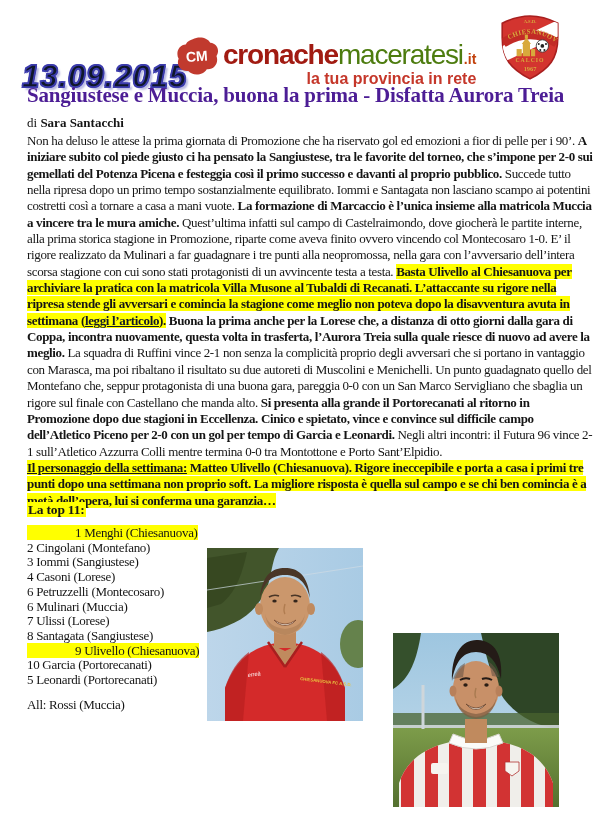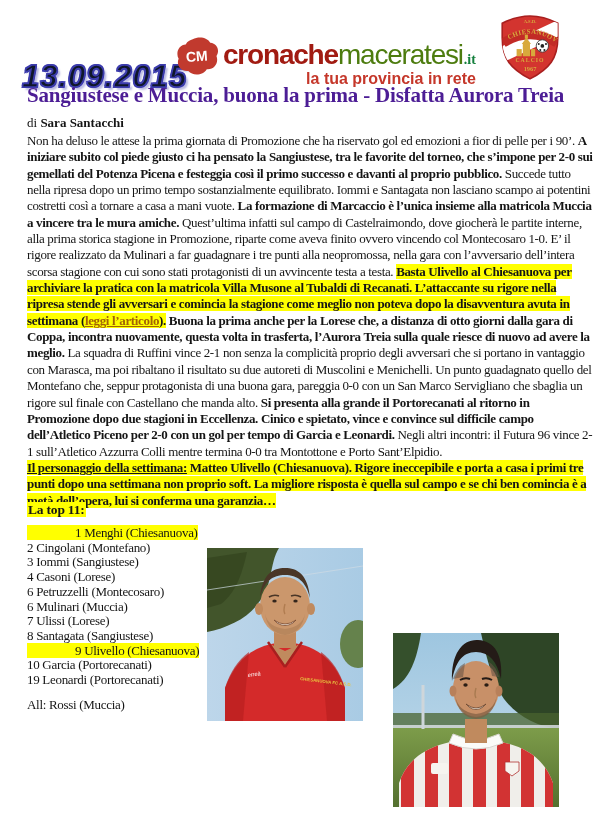--- a/index.html
+++ b/index.html
@@ -16,32 +16,32 @@
     -webkit-text-stroke:1.4px #3d3dae;
     text-shadow:1px 1px 0 #3d3dae,-1px -1px 0 #3d3dae,1px -1px 0 #3d3dae,-1px 1px 0 #3d3dae,3px 3px 2px rgba(61,61,174,.35);
     margin-top:32px;
   }
   .masthead{position:absolute;left:176px;top:31px;display:flex;align-items:flex-start;}
   .logo-blob{width:44px;height:46px;margin-top:2px;}
   .brand{margin-left:3px;}
   .brand-line{display:flex;align-items:baseline;font-family:"Liberation Sans",sans-serif;line-height:1;margin-top:10px;}
   .brand-bold{font-size:28px;font-weight:bold;color:#a11b12;letter-spacing:-1.2px;}
   .brand-light{font-size:28px;font-weight:normal;color:#4d7c0f;letter-spacing:-1.2px;}
-  .brand-tld{font-size:14px;font-weight:bold;color:#15803d;margin-left:1px;font-family:Liberation Serif, serif;}
+  .brand-tld{font-size:14px;font-weight:bold;color:#c2410c;margin-left:1px;}
   .tagline{font-family:"Liberation Sans",sans-serif;font-size:16px;font-weight:bold;color:#c5372a;text-align:right;margin-top:1px;}
   .crest{position:absolute;left:496px;top:13px;width:68px;height:68px;}
   
   .headline{position:absolute;left:27px;top:82px;width:566px;font-size:21px;font-weight:bold;color:#4c1d95;letter-spacing:-0.2px;line-height:26px;}
   .byline{position:absolute;left:27px;top:115px;font-size:13px;}
   .byline .author{font-weight:bold;}
   .body-text{position:absolute;left:27px;top:133px;width:568px;font-size:13px;line-height:16.35px;letter-spacing:-0.35px;}
   .body-text .b{font-weight:bold;}
   .body-text .hl{background:#ffff00;}
   .body-text .u{text-decoration:underline;}
-  .body-text a.link{color:#a16207;font-weight:bold;text-decoration:underline;cursor:pointer;}
+  .body-text a.link{color:#0f172a;font-weight:bold;text-decoration:underline;cursor:pointer;}
   .top11-title-wrap{position:absolute;left:27px;top:502px;font-size:13.5px;}
   .top11-title-wrap .hl-title{font-weight:bold;background:#ffff00;letter-spacing:-0.2px;padding:0 1px;}
   .top11-list{position:absolute;left:27px;top:526px;font-size:13px;line-height:14.7px;letter-spacing:-0.3px;}
   .top11-list .hl{background:#ffff00;padding-left:48px;}
   .coach-line{position:absolute;left:27px;top:697px;font-size:13px;letter-spacing:-0.3px;}
   
   .photo-coach{position:absolute;left:207px;top:548px;width:156px;height:173px;}
   .photo-player{position:absolute;left:393px;top:633px;width:166px;height:174px;}
   .photo-coach svg,.photo-player svg,.crest svg,.logo-blob svg{display:block;width:100%;height:100%;}
 </style>
@@ -120,21 +120,21 @@
       <div><span class="hl">1 Menghi (Chiesanuova)</span></div>
       <div><span>2 Cingolani (Montefano)</span></div>
       <div><span>3 Iommi (Sangiustese)</span></div>
       <div><span>4 Casoni (Lorese)</span></div>
       <div><span>6 Petruzzelli (Montecosaro)</span></div>
       <div><span>6 Mulinari (Muccia)</span></div>
       <div><span>7 Ulissi (Lorese)</span></div>
       <div><span>8 Santagata (Sangiustese)</span></div>
       <div><span class="hl">9 Ulivello (Chiesanuova)</span></div>
       <div><span>10 Garcia (Portorecanati)</span></div>
-      <div><span>19 Leonardi (Portorecanati)</span></div>
+      <div><span>5 Leonardi (Portorecanati)</span></div>
     </div>
   <div class="coach-line">All: Rossi (Muccia)</div>
 
   <div class="photo-coach">
     <svg viewBox="0 0 156 173" xmlns="http://www.w3.org/2000/svg">
       <defs>
         <linearGradient id="sky1" x1="0" y1="0" x2="1" y2="0">
           <stop offset="0" stop-color="#bdd6ea"></stop>
             <stop offset="1" stop-color="#a9cbe4"></stop>
         </linearGradient>

